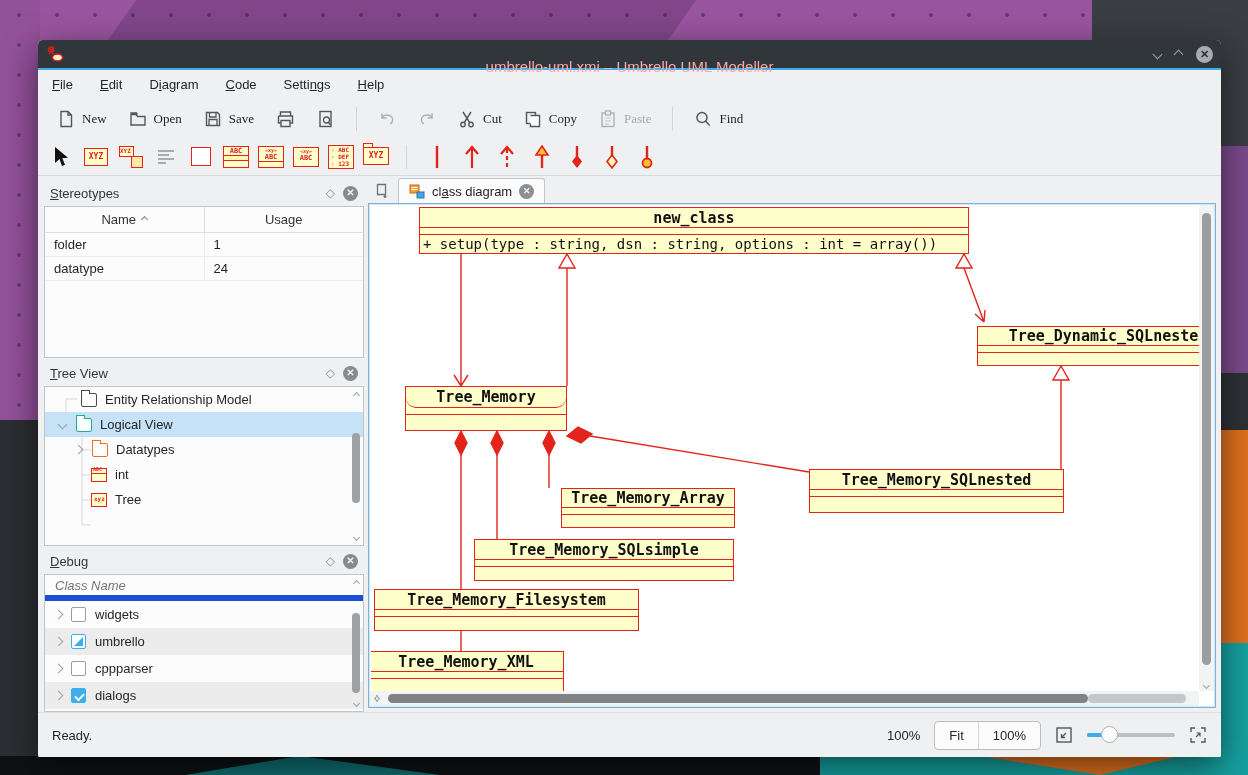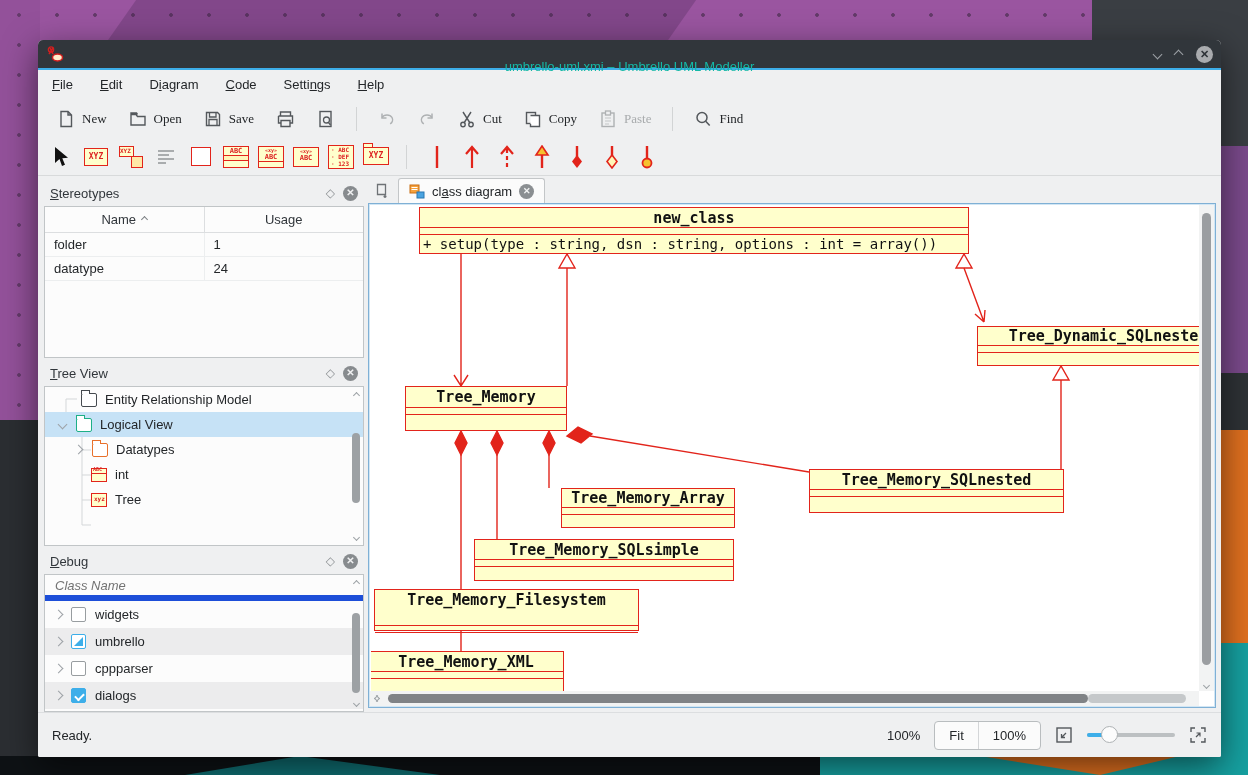--- a/index.html
+++ b/index.html
@@ -18,21 +18,21 @@
     background:linear-gradient(180deg,#3a3e43 0%,#3a3e43 14%,#7b4a8c 14%,#7b4a8c 46%,#2e3236 46%,#2e3236 54%,#e0701f 54%,#e0701f 84%,#16a0a0 84%,#16a0a0 100%); }
   .wp-bottom { position:absolute; left:0; bottom:0; width:1248px; height:19px; background:#0e1215; }
   .wp-bottom-teal1 { position:absolute; left:185px; bottom:0; width:255px; height:19px; background:#0f6f73; clip-path:polygon(0 100%,45% 0,100% 100%); }
   .wp-bottom-right { position:absolute; left:820px; bottom:0; width:428px; height:19px; background:#16a0a0; }
   .wp-bottom-orange { position:absolute; left:980px; bottom:0; width:200px; height:19px; background:#e0701f; clip-path:polygon(0 0,100% 0,60% 100%); }
 
   
   .window { position:absolute; left:38px; top:40px; width:1183px; height:717px; background:#eff0f1;
     border-radius:5px 5px 2px 2px; box-shadow:0 10px 34px rgba(0,0,0,.55); overflow:hidden; }
   .titlebar { position:relative; height:28px; background:#31363b; display:flex; align-items:center; padding:0 8px; }
-  .titlebar .title { position:absolute; left:0; right:0; text-align:center; color:#14b8a6; font-size:13px;margin-top:24px; }
+  .titlebar .title { position:absolute; left:0; right:0; text-align:center; color:#fca5a5; font-size:15px;margin-top:24px; }
   .tb-controls { margin-left:auto; display:flex; align-items:center; gap:14px; z-index:2; }
   .chev { display:inline-block; width:7px; height:7px; border-right:1.6px solid #9da2a6; border-bottom:1.6px solid #9da2a6; }
   .chev.down { transform:rotate(45deg); } .chev.up { transform:rotate(-135deg); }
   .chev.right { transform:rotate(-45deg); } .chev.left { transform:rotate(135deg); }
   .close-circle { width:17px; height:17px; border-radius:50%; background:#a9abae; color:#2f3338; font-size:11px; font-weight:bold;
     display:flex; align-items:center; justify-content:center; line-height:1; }
   .accent-line { height:2px; background:#3daee9; }
 
   .menubar { height:29px; display:flex; align-items:center; padding:0 14px; gap:27px; background:#eff0f1; }
   .menubar span { cursor:default; }
@@ -525,21 +525,21 @@
               </g>
             </svg>
 
             <div class="ubox" style="left:48px;top:2px;width:550px;height:47px;">
               <div class="uname" style="height:20px;line-height:20px;">new_class</div>
               <div class="usec" style="height:7px;"></div>
               <div class="uops">+ setup(type : string, dsn : string, options : int = array())</div>
             </div>
 
             <div class="ubox" style="left:34px;top:181px;width:162px;height:45px;">
-              <div class="uname" style="height:21px;line-height:21px;">Tree_Memory</div>
+              <div class="uname" style="height:21px;line-height:21px;border-radius:10px;">Tree_Memory</div>
               <div class="usec" style="height:7px;"></div>
             </div>
 
             <div class="ubox" style="left:606px;top:121px;width:262px;height:40px;">
               <div class="uname" style="height:19px;line-height:19px;white-space:nowrap;">Tree_Dynamic_SQLnested</div>
               <div class="usec" style="height:7px;"></div>
             </div>
 
             <div class="ubox" style="left:438px;top:264px;width:255px;height:44px;">
               <div class="uname" style="height:20px;line-height:20px;">Tree_Memory_SQLnested</div>
@@ -550,21 +550,21 @@
               <div class="uname" style="height:19px;line-height:19px;">Tree_Memory_Array</div>
               <div class="usec" style="height:7px;"></div>
             </div>
 
             <div class="ubox" style="left:103px;top:334px;width:260px;height:42px;">
               <div class="uname" style="height:20px;line-height:20px;">Tree_Memory_SQLsimple</div>
               <div class="usec" style="height:7px;"></div>
             </div>
 
             <div class="ubox" style="left:3px;top:384px;width:265px;height:42px;">
-              <div class="uname" style="height:36px;line-height:20px;">Tree_Memory_Filesystem</div>
+              <div class="uname" style="height:20px;line-height:20px;">Tree_Memory_Filesystem</div>
               <div class="usec" style="height:7px;"></div>
             </div>
 
             <div class="ubox" style="left:-3px;top:446px;width:196px;height:42px;">
               <div class="uname" style="height:20px;line-height:20px;">Tree_Memory_XML</div>
               <div class="usec" style="height:7px;"></div>
             </div>
           </div>
         </div>
 

